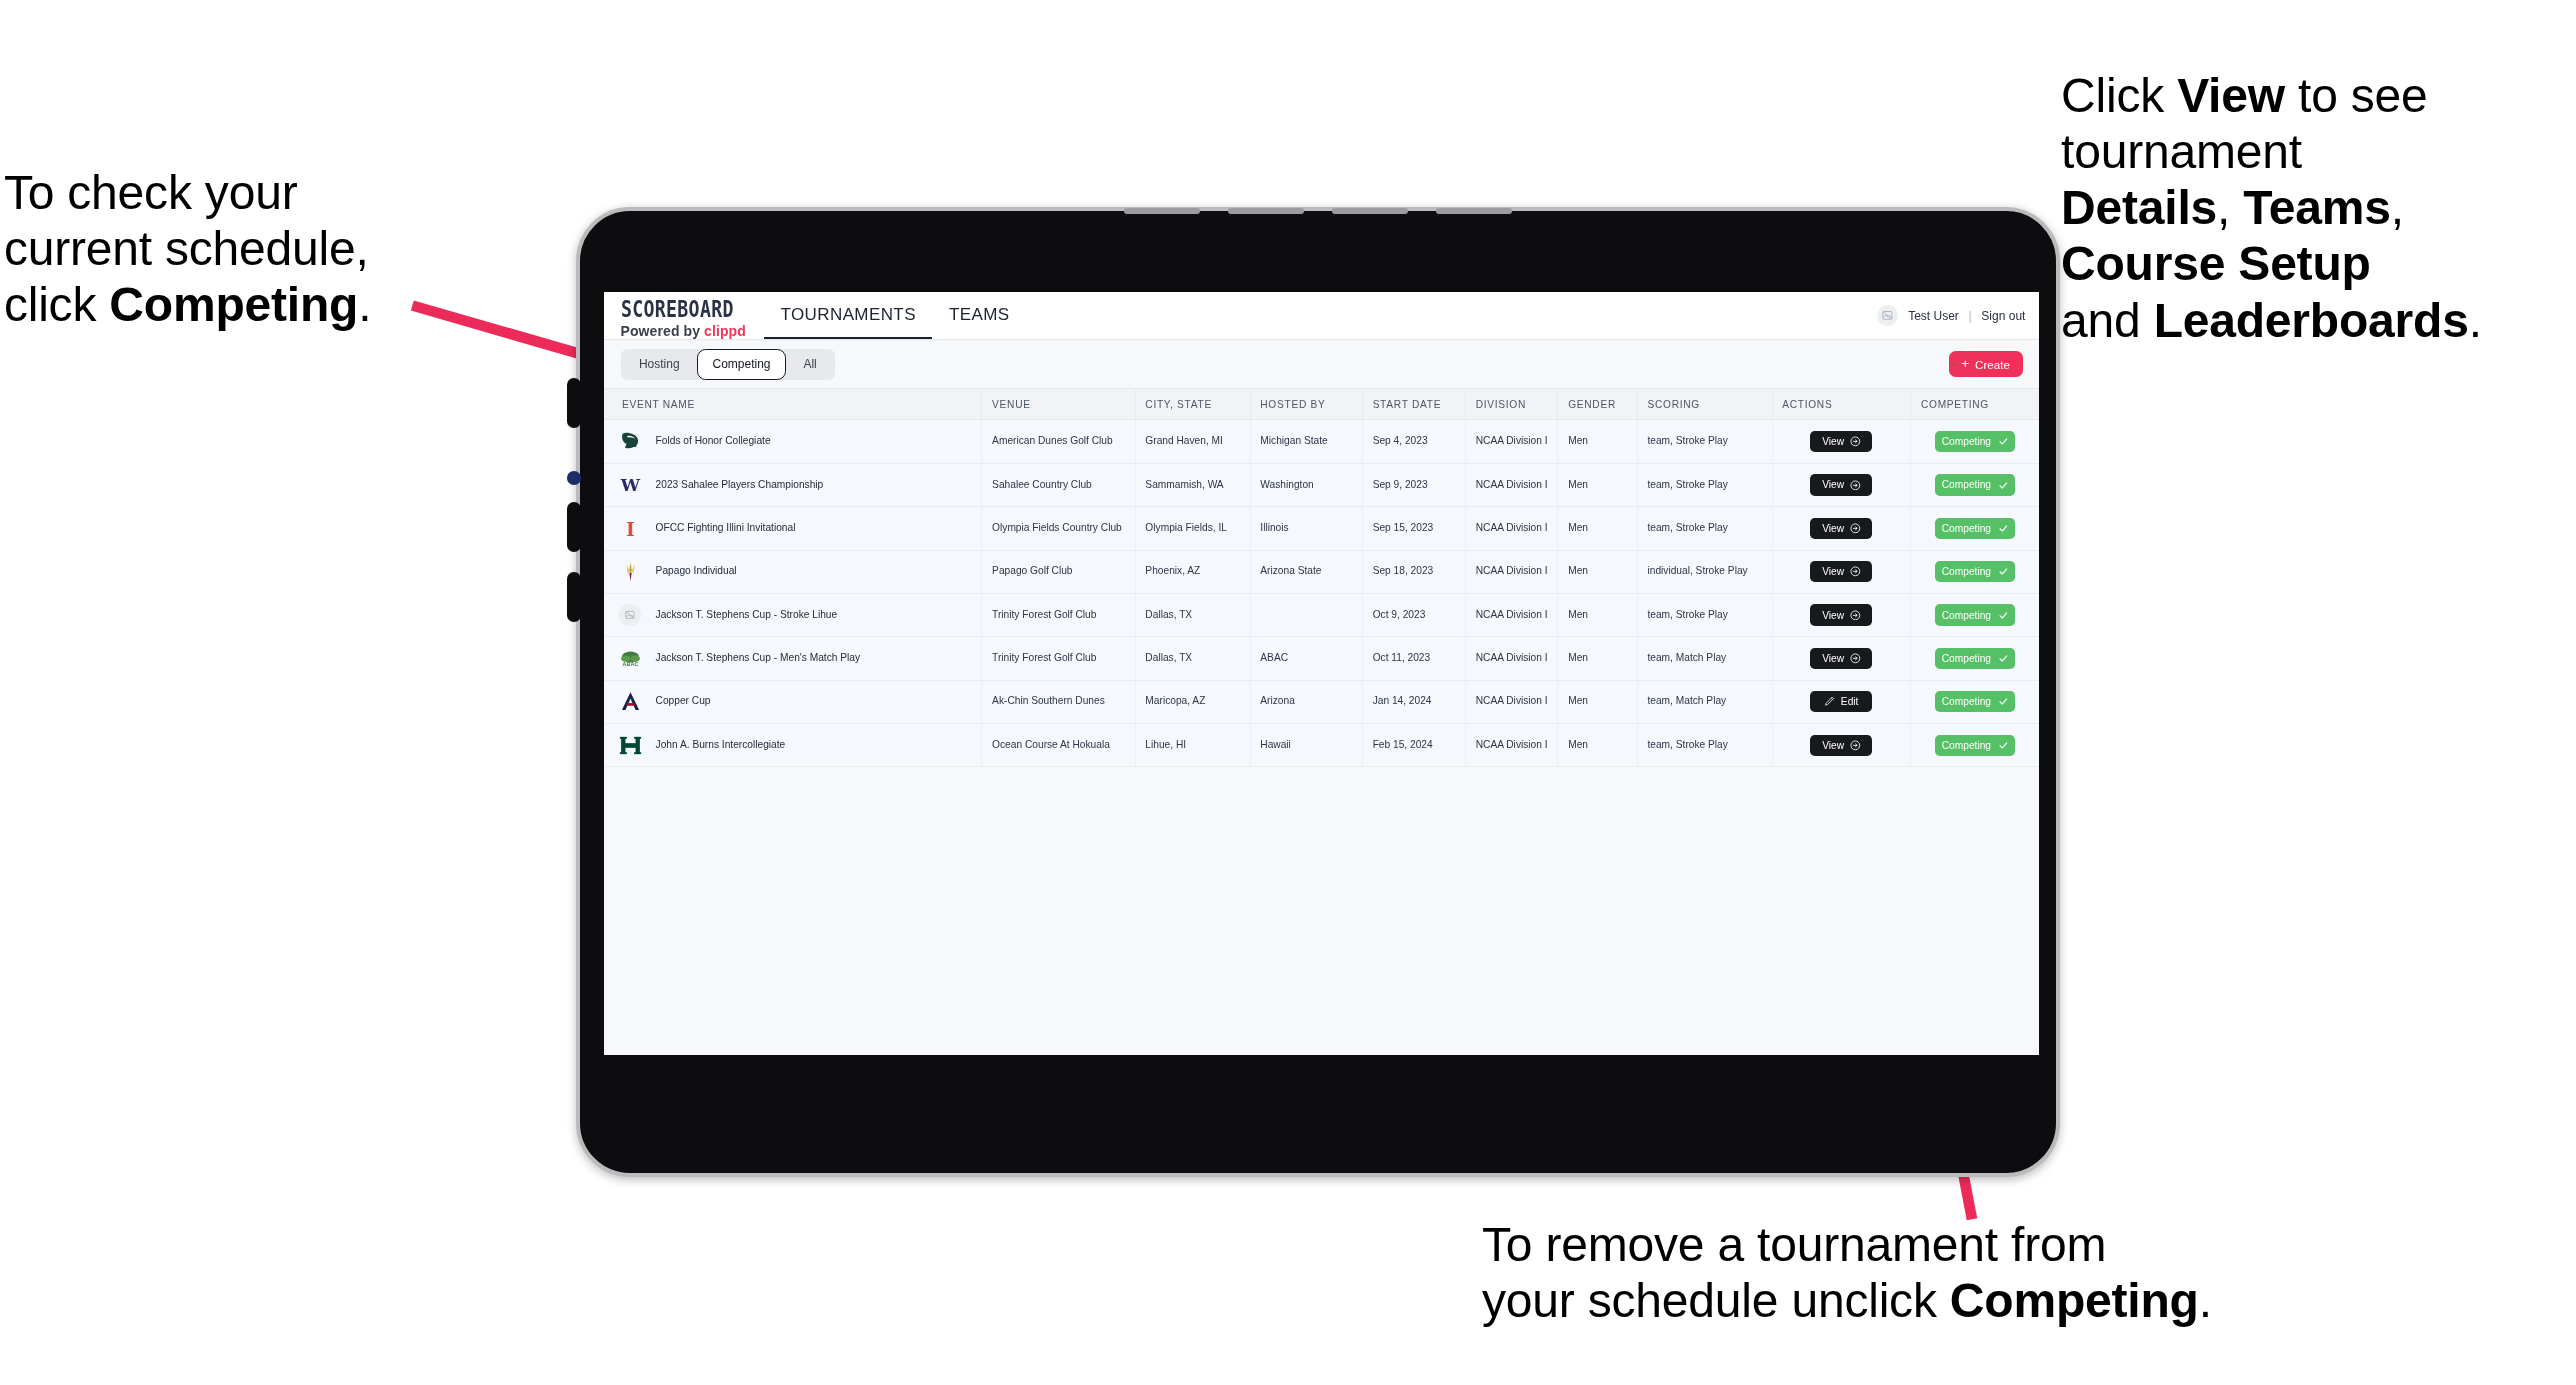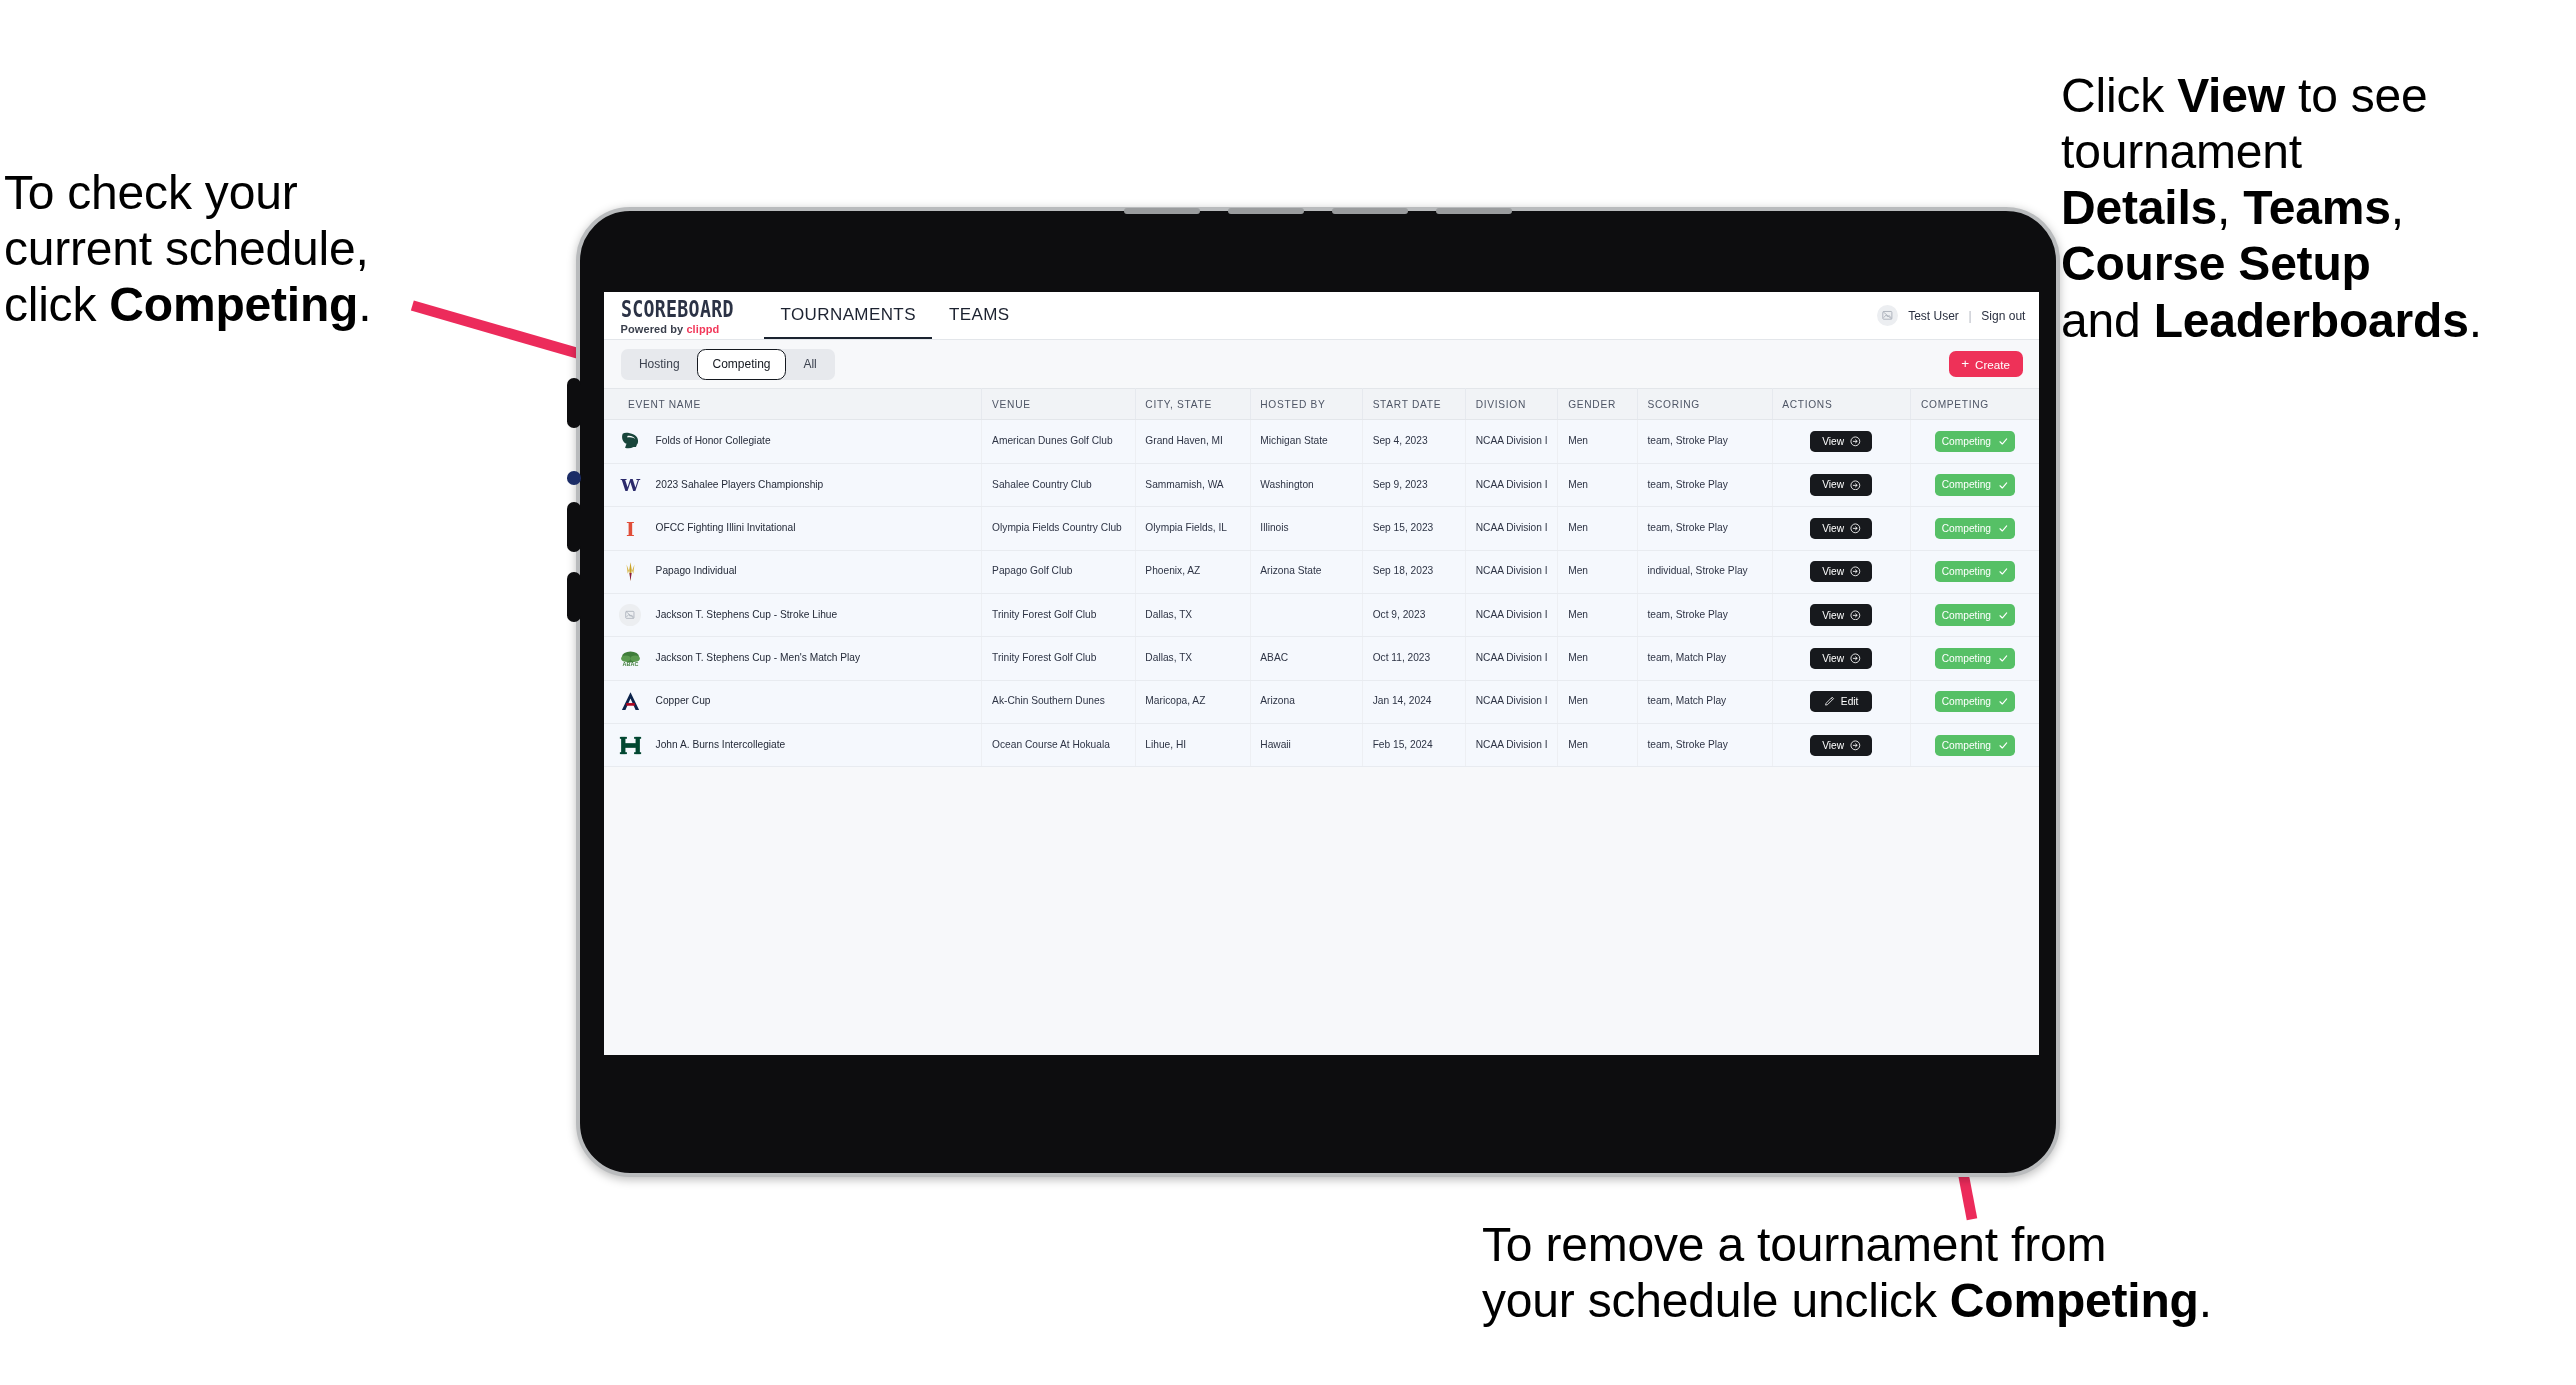--- a/index.html
+++ b/index.html
@@ -78,21 +78,21 @@
   #logo-word {
     font-family: "DejaVu Sans Mono", monospace;
     font-weight: 700; font-size: 19px;
     color: #2b3245; letter-spacing: 0.3px;
     line-height: 1;
     transform: scaleY(1.18) scaleX(0.96);
     transform-origin: left top;
   }
   #logo-sub {
     margin-top: 5.8px;
-    font-size: 11px; color: #3a3f4c; font-weight: 700;
+    font-size: 14px; color: #3a3f4c; font-weight: 700;
     letter-spacing: 0.1px;
   }
   #logo-sub .brand { color: #f2385a; }
   .navtab {
     display: flex; align-items: center;
     padding: 0 16.5px;
     font-size: 17px; color: #1c2230;
     letter-spacing: 0.4px;
     border-bottom: 2.9px solid transparent;
     cursor: pointer;
@@ -320,21 +320,21 @@
               <col class="c-host">
             <col class="c-date">
               <col class="c-div">
               <col class="c-gen">
               <col class="c-sco">
             <col class="c-act">
               <col class="c-comp">
           </colgroup>
           <thead>
             <tr>
-              <th style="padding-left:24px">EVENT NAME</th>
+              <th style="padding-left:18px">EVENT NAME</th>
               <th>VENUE</th>
               <th>CITY, STATE</th>
               <th>HOSTED BY</th>
               <th>START DATE</th>
               <th>DIVISION</th>
               <th>GENDER</th>
               <th>SCORING</th>
               <th>ACTIONS</th>
               <th>COMPETING</th>
             </tr>

